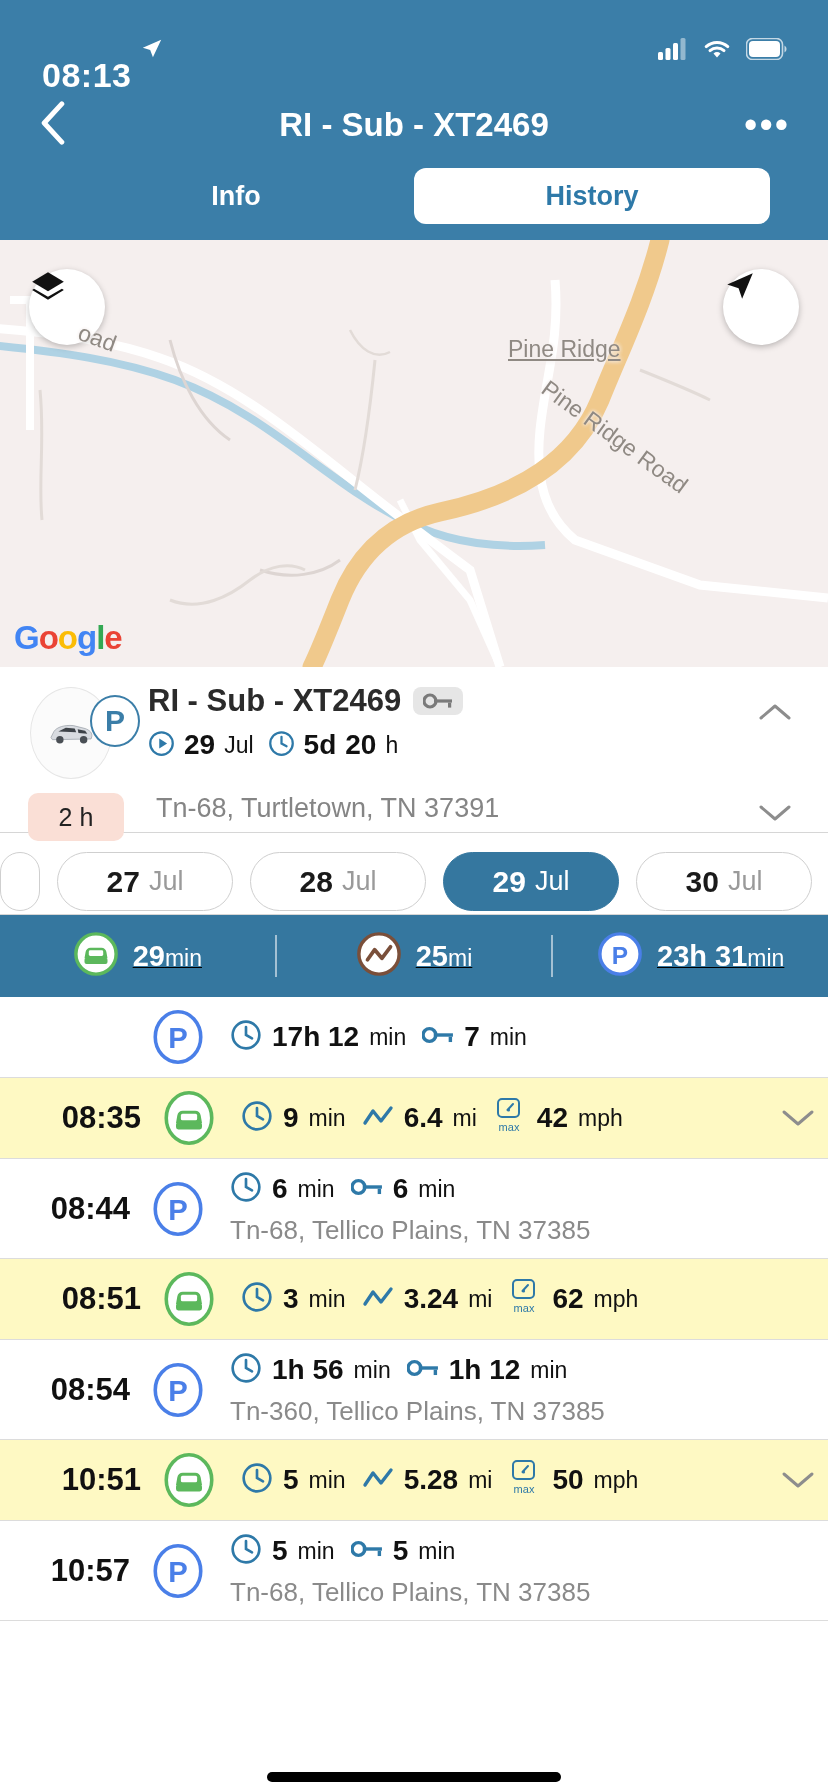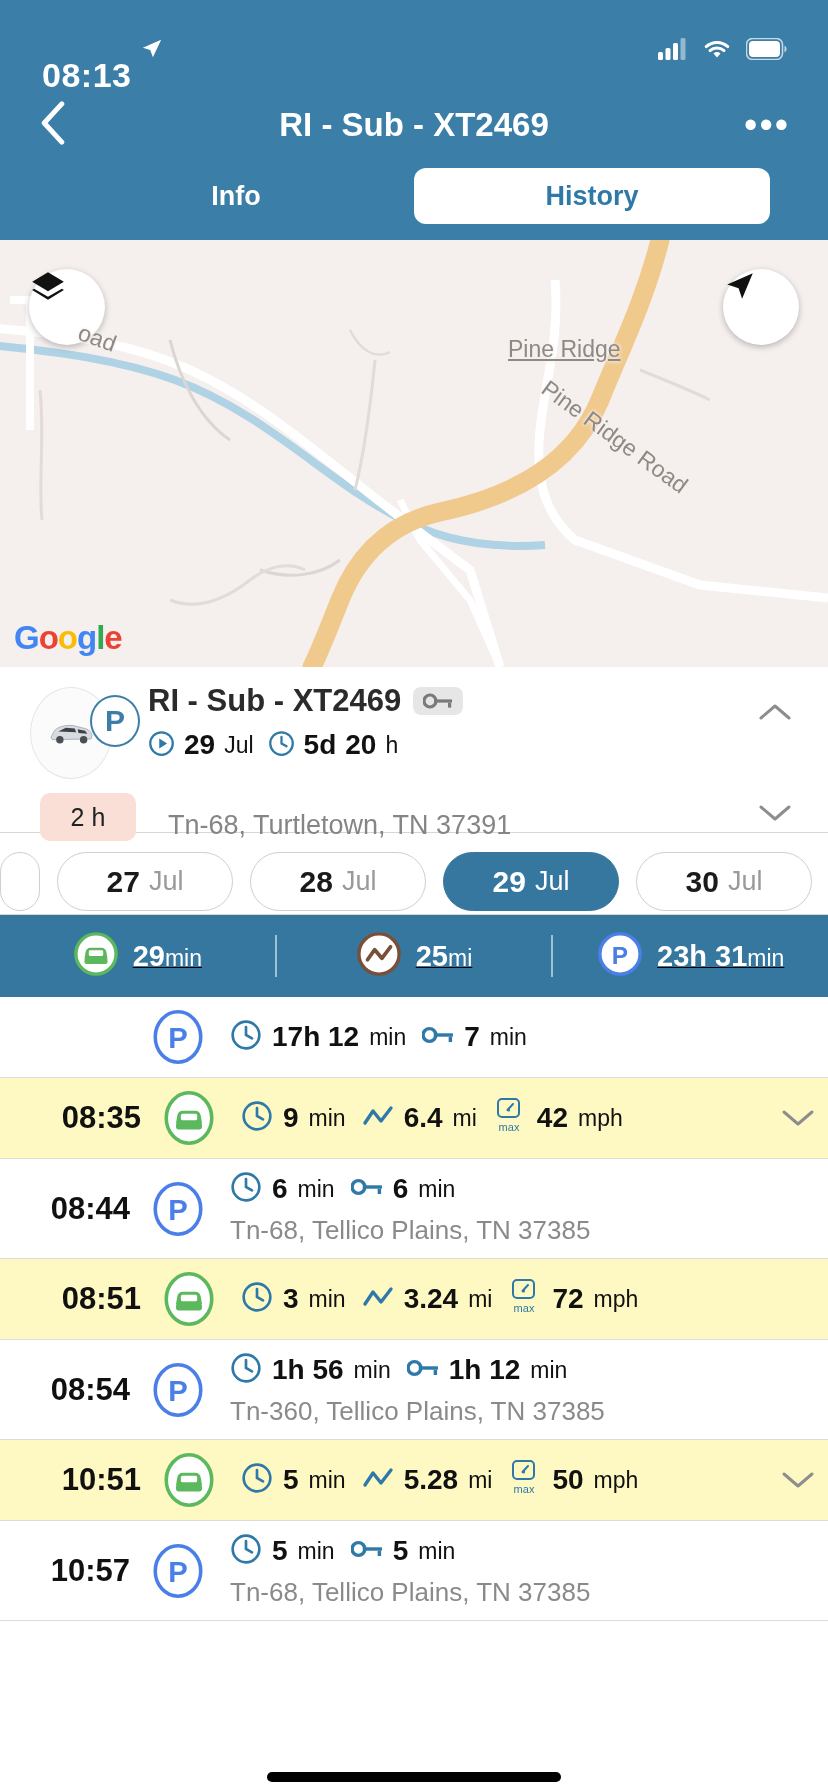--- a/index.html
+++ b/index.html
@@ -87,21 +87,21 @@
   .ic-title-line { display:flex; align-items:center; gap:12px; }
   .ic-title { font-size:31px; font-weight:bold; color:#2b2b2b; }
   .ic-keybox {
     background:#e6e6e6; border-radius:8px; padding:5px 10px;
     display:flex; align-items:center;
   }
   .ic-meta { display:flex; align-items:center; gap:14px; margin-top:10px; }
   .ic-meta-item { display:flex; align-items:center; gap:9px; }
   .val { font-size:28px; font-weight:bold; color:#111; }
   .unit { font-size:23px; color:#111; font-weight:normal; }
-  .ic-addr-row { display:flex; align-items:flex-end; margin-top:14px; padding:0 40px; }
+  .ic-addr-row { display:flex; align-items:flex-start; margin-top:14px; padding:0 28px; }
   .ic-badge-2h {
     background:#FADFD6; color:#222; border-radius:10px;
     width:96px; height:48px; display:flex; align-items:center; justify-content:center;
     font-size:25px; flex:0 0 96px;
   }
   .ic-address { margin-left:32px; font-size:27px; color:#858585; }
   .chev-up { position:absolute; right:36px; top:34px; cursor:pointer; }
   .chev-down-card { position:absolute; right:36px; top:135px; cursor:pointer; }
 
   
@@ -529,21 +529,21 @@
         </span>
         <span class="stat">
           <span>
             <svg width="34" height="38" viewBox="0 0 34 38">
                 <rect x="5" y="2" width="21" height="18" rx="4" fill="none" stroke="#2E79A8" stroke-width="2"></rect>
                 <path d="M20 7 L14.5 13" stroke="#2E79A8" stroke-width="2" stroke-linecap="round"></path>
                 <circle cx="15.5" cy="13" r="1.6" fill="#2E79A8"></circle>
                 <text x="16" y="34" font-family="Liberation Sans, sans-serif" font-size="11" fill="#2E79A8" text-anchor="middle">max</text>
               </svg>
           </span>
-          <span class="val">72</span>
+          <span class="val">62</span>
             <span class="unit">mph</span>
         </span>
       </div>
     </div>
     <div class="tl-chev"></div>
   </div>
 
   <div class="tl-row park">
     <div class="tl-time">08:54</div>
     <div class="tl-marker">

